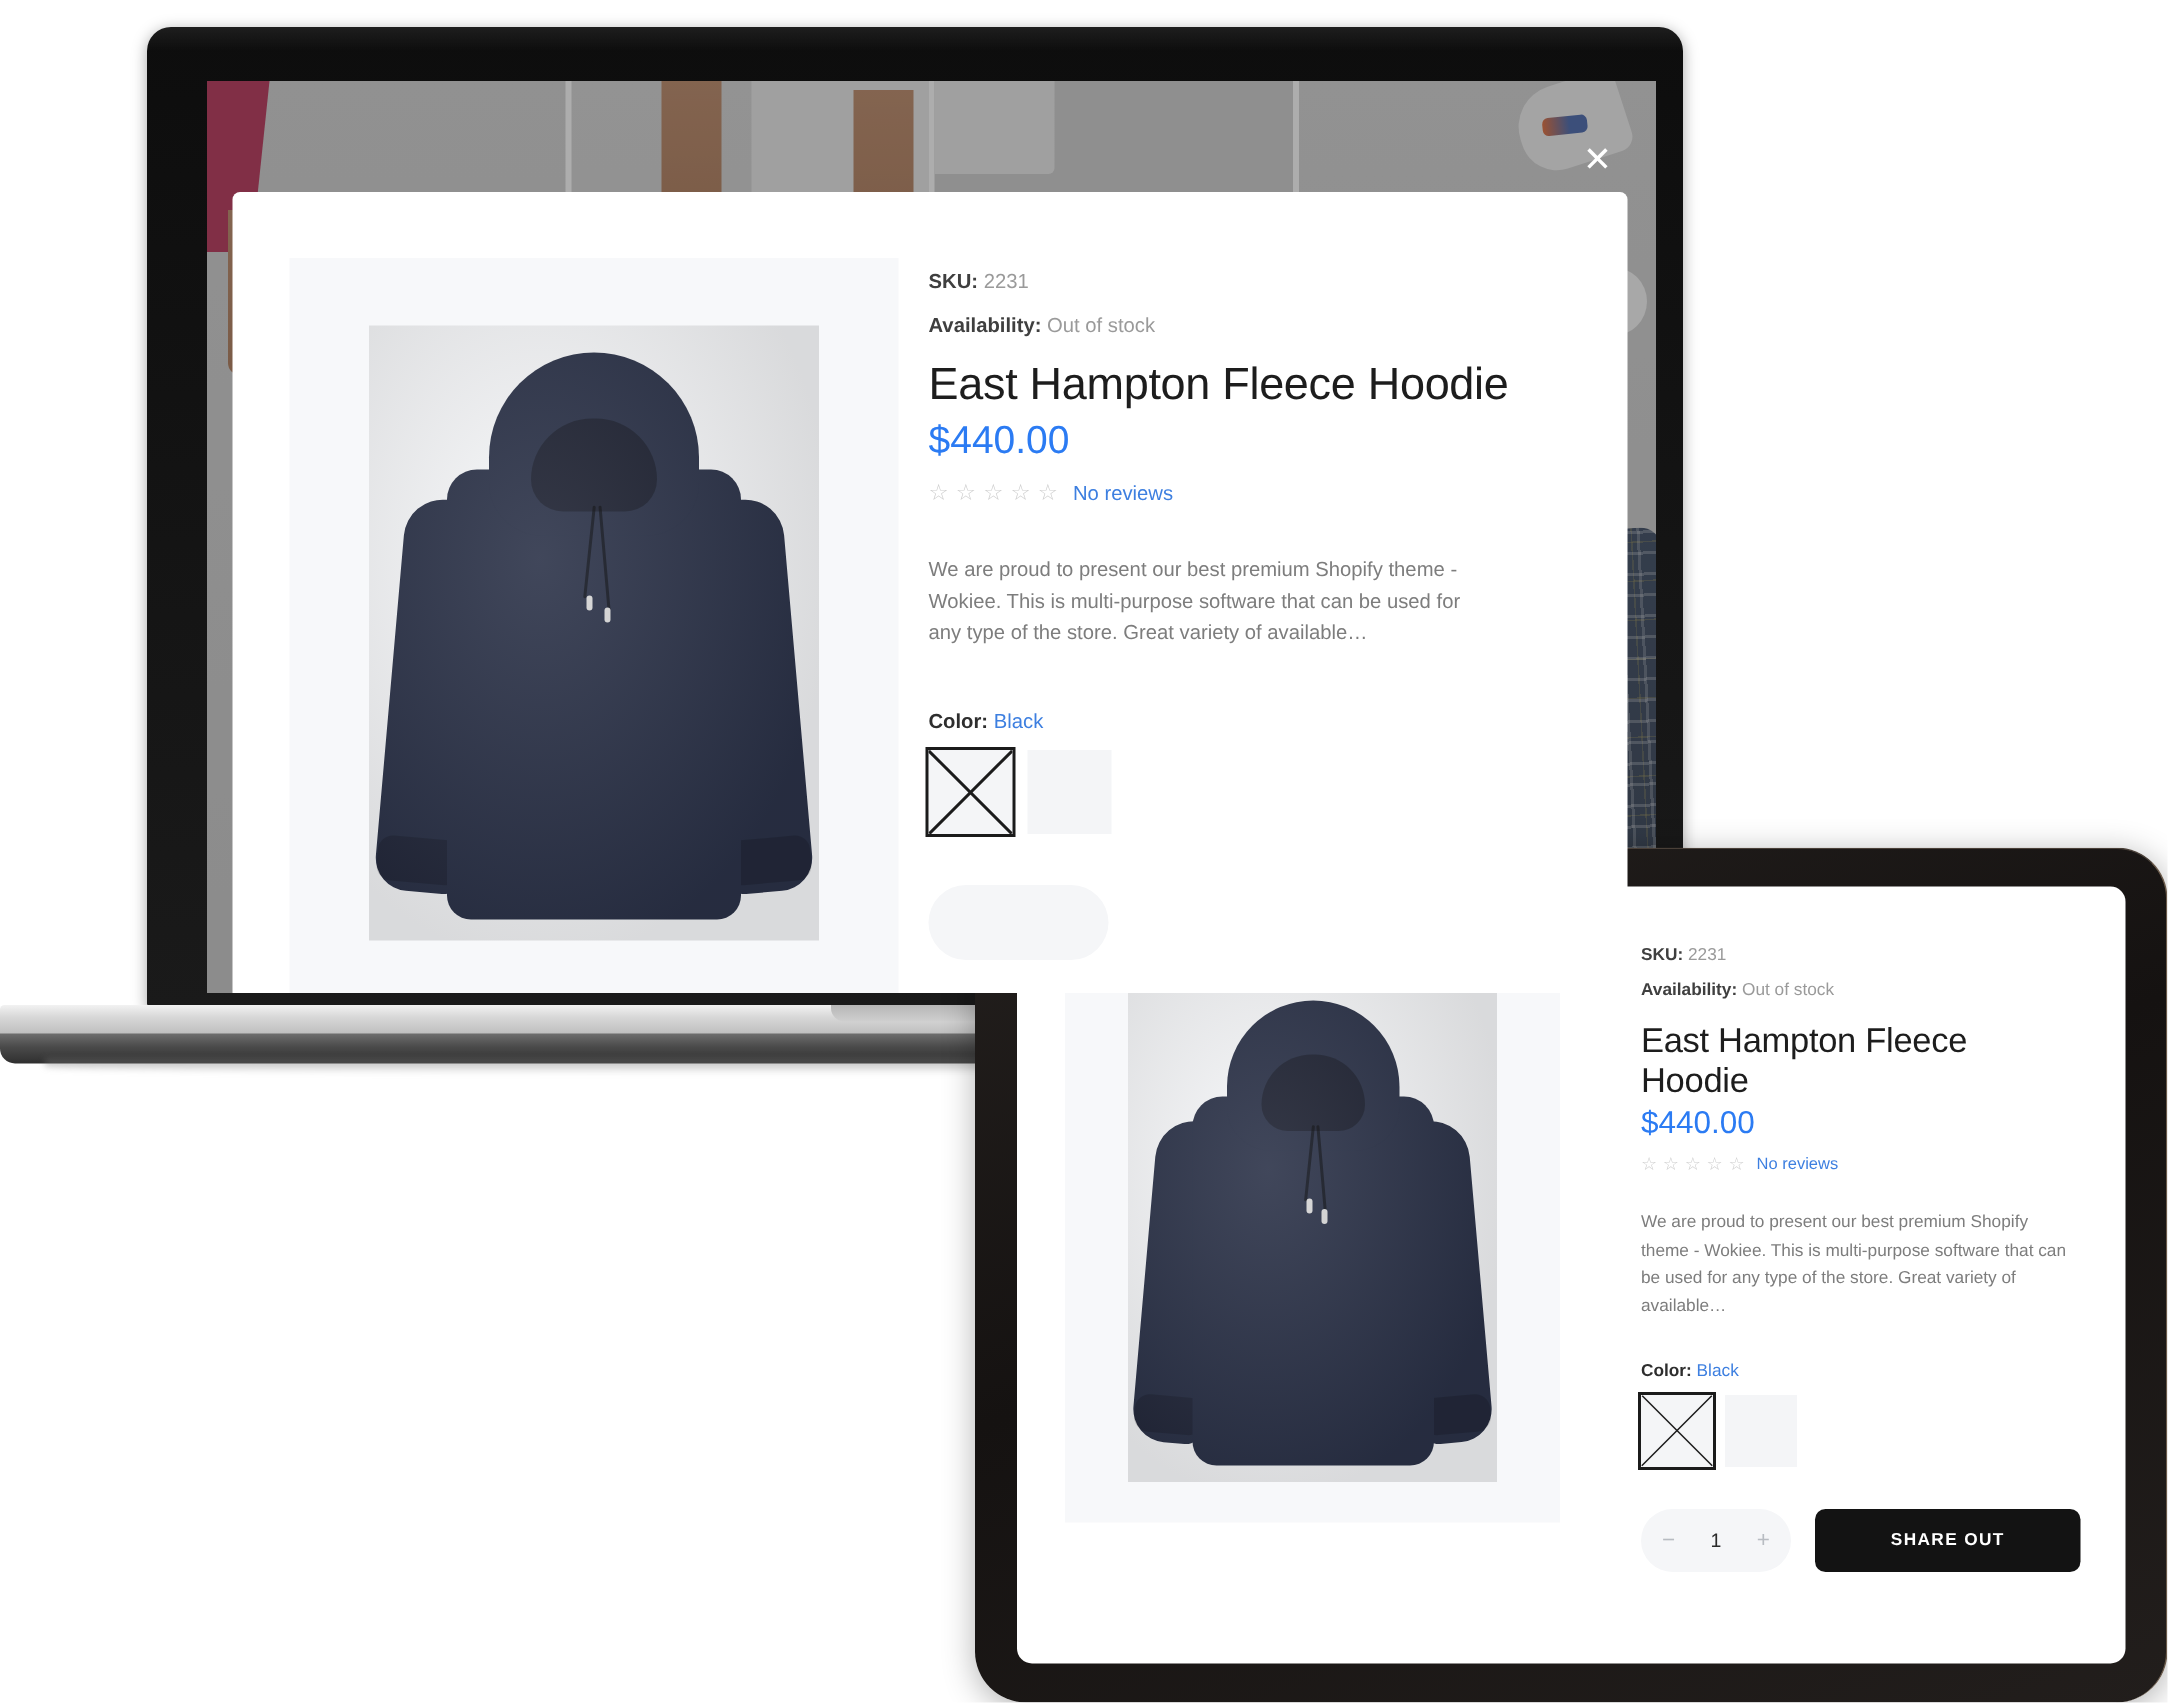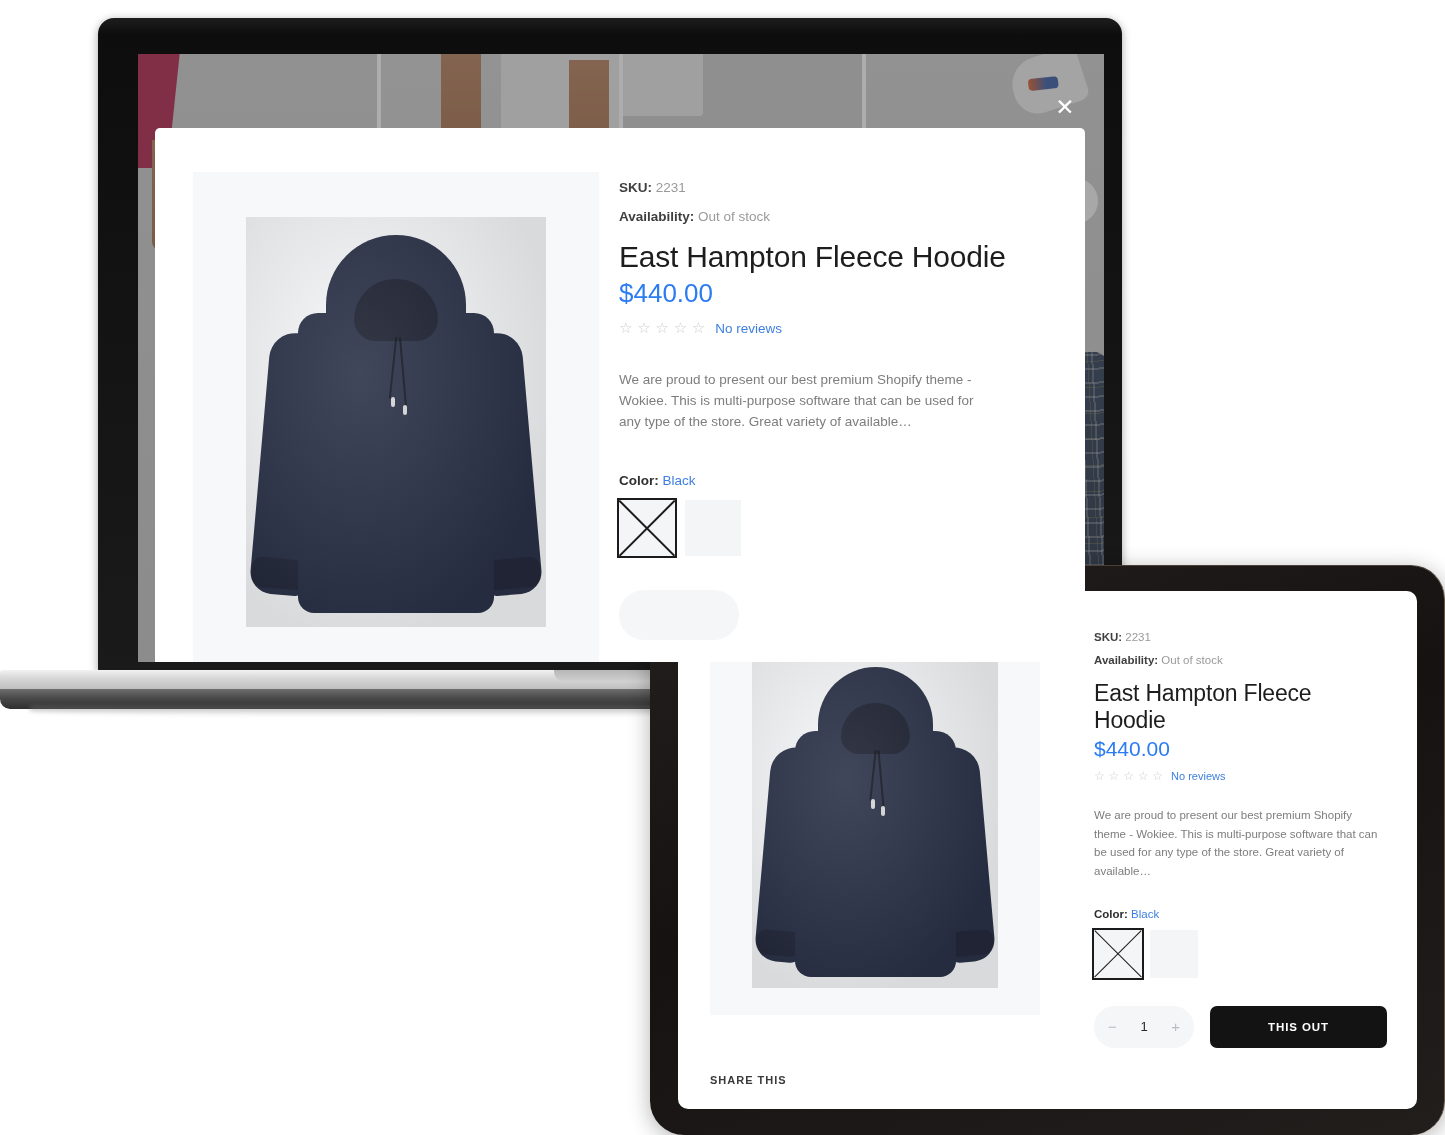--- a/index.html
+++ b/index.html
@@ -804,22 +804,21 @@
               </div>
             </div>
           </div>
 
           <div class="t-actions">
             <div class="t-qty">
               <span class="pm">−</span>
               <span class="qv">1</span>
               <span class="pm">+</span>
             </div>
-            <div class="t-soldout">THIS OUT</div>
+            <div class="t-soldout">SHARE OUT</div>
           </div>
         </div>
       </div>
 
-      <div class="t-share">SHARE THIS</div>
     </div>
   </div>
 
 </div>
 
 </body></html>

